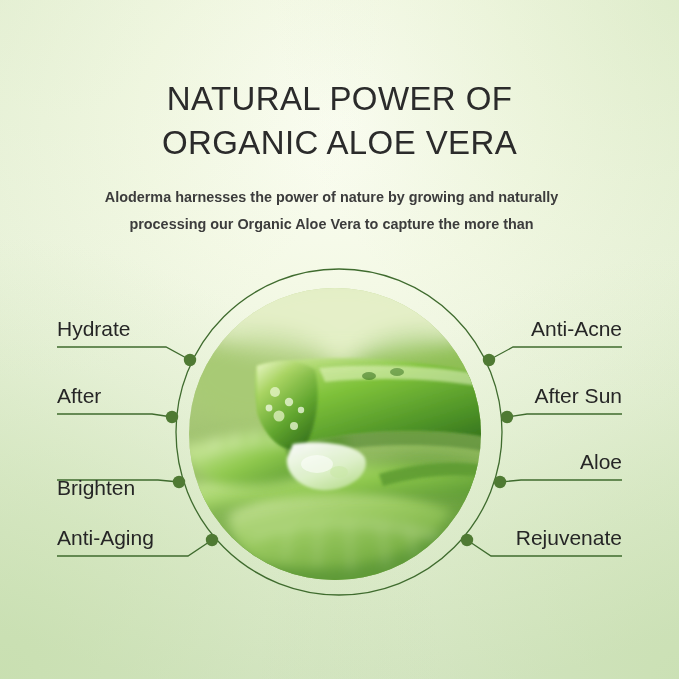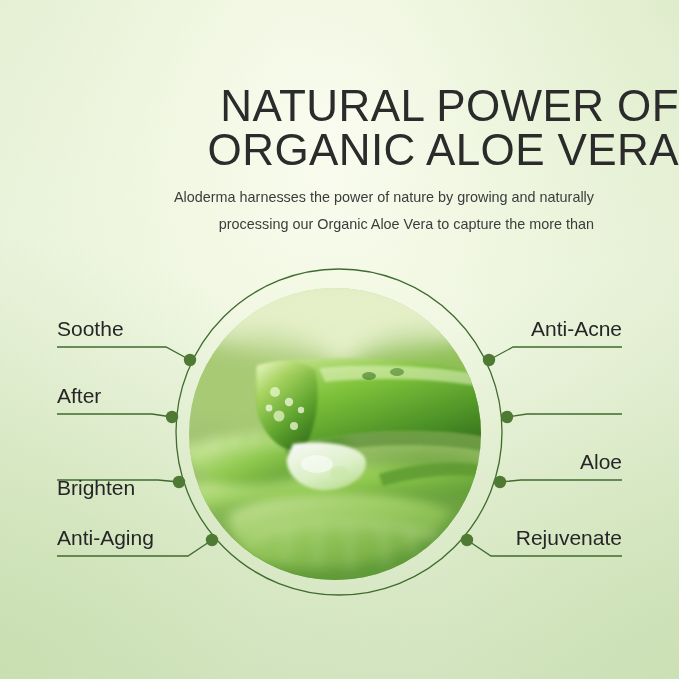--- a/index.html
+++ b/index.html
@@ -30,40 +30,40 @@
       radial-gradient(circle at 100% 0%, rgba(205,226,178,0.40) 0%, rgba(205,226,178,0) 42%),
       radial-gradient(circle at 0% 0%, rgba(214,231,190,0.30) 0%, rgba(214,231,190,0) 40%);
   }
 
   
   .headline {
     position: absolute;
     left: 0;
     top: 55px;
     width: 679px;
-    text-align: right;
+    text-align: center;
     color: #2b2b2b;
-    font-size: 44px;
+    font-size: 33px;
     line-height: 44px;
     letter-spacing: 0.4px;
     font-weight: 400;
     z-index: 6;
   }
   .headline .line { display: block; }
 
   .subcopy {
     position: absolute;
-    left: 93px;
+    left: 81px;
     top: 170px;
     width: 501px;
-    text-align: right;
+    text-align: center;
     color: #3c3c3c;
     font-size: 14.4px;
     line-height: 27px;
-    font-weight: 400;
+    font-weight: 700;
     z-index: 6;
   }
   .subcopy .line { display: block; }
 
   
   .ring-svg {
     position: absolute;
     left: 0;
     top: 0;
     width: 679px;
@@ -242,22 +242,23 @@
       <circle cx="172" cy="417" r="6.2"></circle>
       <circle cx="179" cy="482" r="6.2"></circle>
       <circle cx="212" cy="540" r="6.2"></circle>
       <circle cx="489" cy="360" r="6.2"></circle>
       <circle cx="507" cy="417" r="6.2"></circle>
       <circle cx="500" cy="482" r="6.2"></circle>
       <circle cx="467" cy="540" r="6.2"></circle>
     </g>
   </svg>
 
-  <div class="label left" style="left:57px;  top:317px;">Soothe</div>
+  <div class="label left" style="left:57px;  top:317px;">Hydrate</div>
   <div class="label left" style="left:57px;  top:384px;">After</div>
   <div class="label left" style="left:57px;  top:476px;">Brighten</div>
   <div class="label right" style="right:57px; top:317px;">Anti-Acne</div>
 
   <div class="label left" style="left:57px;  top:526px;">Anti-Aging</div>
+  <div class="label right" style="right:57px; top:384px;">After Sun</div>
   <div class="label right" style="right:57px; top:450px;">Aloe</div>
   <div class="label right" style="right:57px; top:526px;">Rejuvenate</div>
 
 </div>
 
 </body></html>

